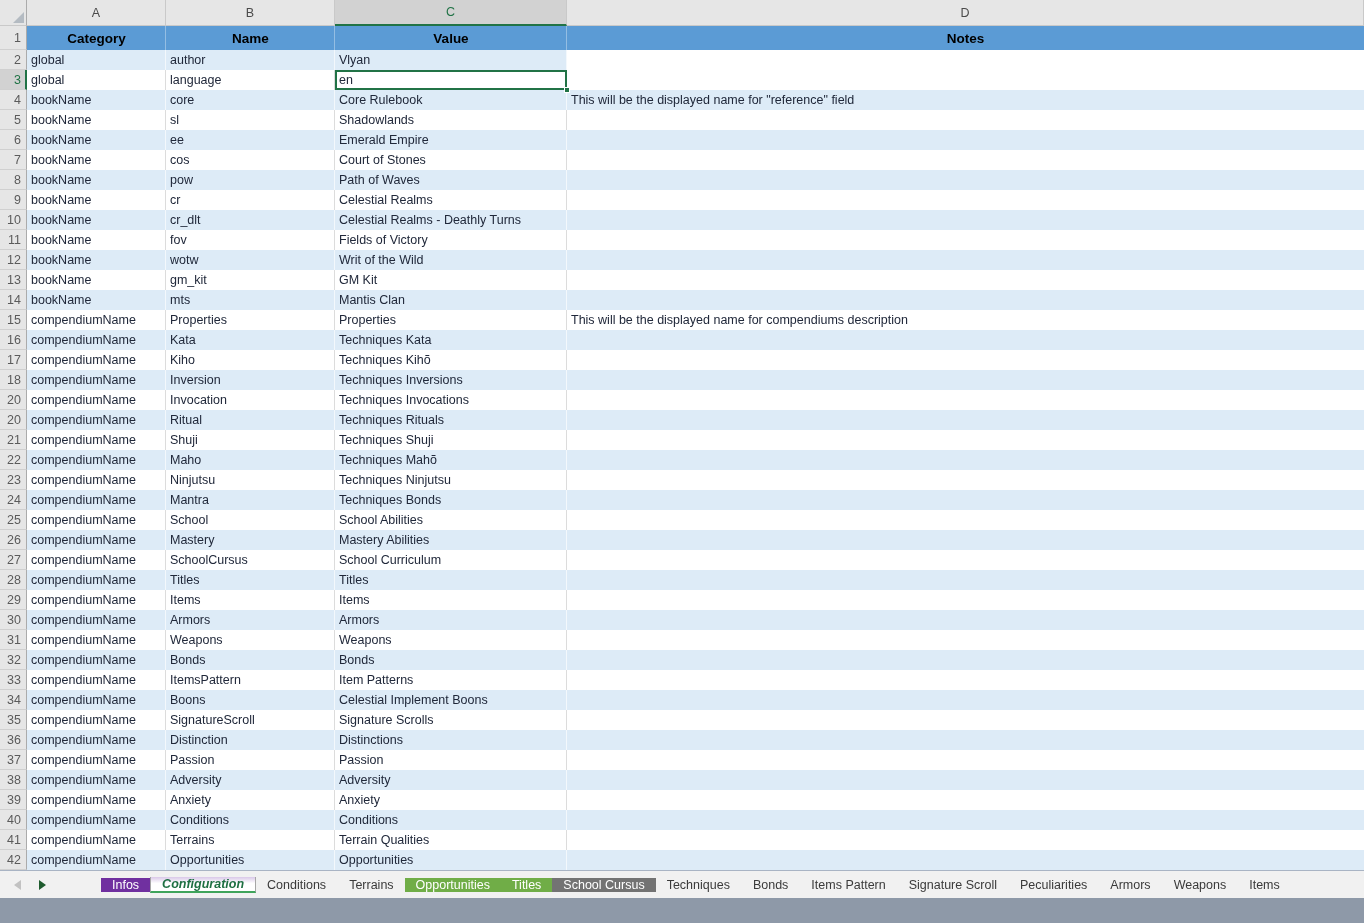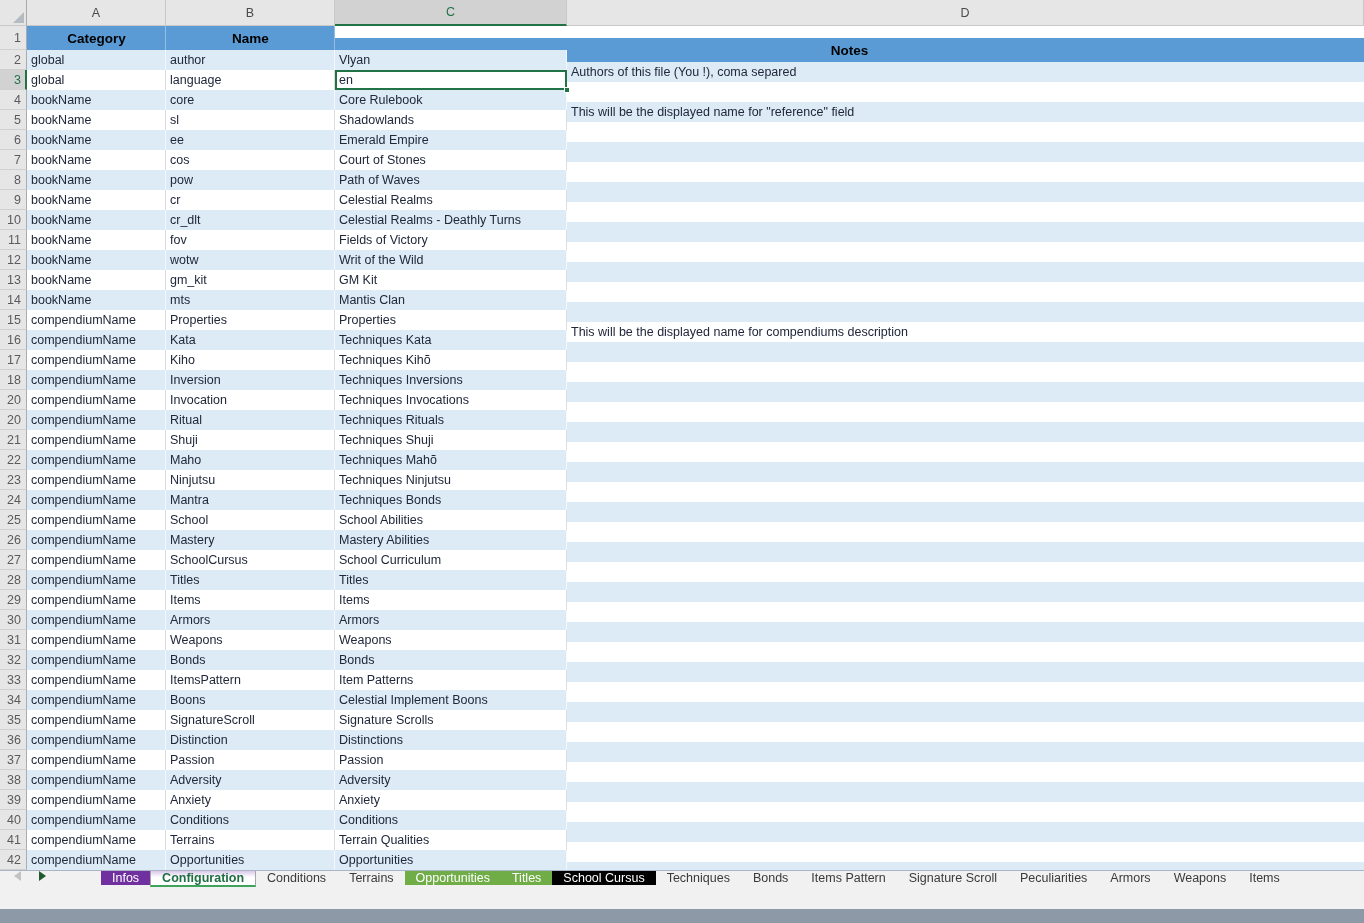--- a/index.html
+++ b/index.html
@@ -24,41 +24,41 @@
     font-size:12.5px; color:#5b5b5b; display:flex; align-items:center; justify-content:flex-end; padding-right:5px; }
   .gut.sel { background:#D2D2D2; color:var(--sel-green); border-right:2px solid var(--sel-green); padding-right:4px; }
   .c { height:100%; display:flex; align-items:center; padding:0 4px; font-size:12.5px; color:#20283a;
     white-space:nowrap; overflow:visible; }
   .cA { width:139px; flex:0 0 139px; }
   .cB { width:169px; flex:0 0 169px; }
   .cC { width:232px; flex:0 0 232px; }
   .cD { flex:1 1 auto; overflow:hidden; }
   .r.band .c { background:var(--band-fill); box-shadow:inset -1px 0 0 rgba(255,255,255,0.65); }
   .r.plain .c { background:#fff; box-shadow:inset -1px 0 0 #DCDCDC; }
-  .r .cD { box-shadow:none !important;margin-top:12px; }
+  .r .cD { box-shadow:none !important; }
   .r.hdr .c { background:var(--header-fill); color:#000000; font-weight:bold; font-size:13.5px;
     justify-content:center; box-shadow:inset -1px 0 0 rgba(255,255,255,0.35); }
   .c.active { position:relative; background:#fff !important; box-shadow:inset 0 0 0 2px var(--sel-green) !important; z-index:2; }
   .c.active .handle { position:absolute; right:-3px; bottom:-3px; width:6px; height:6px;
     background:var(--sel-green); border:1px solid #fff; }
 
   
   .tabbar { flex:1 1 auto; border-top:1px solid #A9B4C4; background:#F1F1F1;
     display:flex; flex-direction:column; }
-  .tabrow { height:38px; display:flex; align-items:flex-start; overflow:hidden; }
+  .tabrow { height:27px; display:flex; align-items:center; overflow:hidden; }
   .navzone { width:100px; flex:0 0 100px; display:flex; align-items:center; }
   .arrow { width:0; height:0; margin-left:46px; }
   .arrow.left { border-top:5px solid transparent; border-bottom:5px solid transparent; border-right:7px solid #C2C2C2; margin-left:14px; }
   .arrow.right { border-top:5px solid transparent; border-bottom:5px solid transparent; border-left:7px solid #1E5B2E; margin-left:18px; }
   .tabsep { width:1px; background:#A8A8A8; margin:5px 0; flex:0 0 1px; }
   .tab { display:flex; align-items:center; padding:0 11px; font-size:12.5px; color:#3a3a3a; white-space:nowrap; }
   .tab.purple { color:#fff; }
   .tab.green { color:#fff; }
   .tab.active { background:linear-gradient(#D9C8E8, #ffffff 45%); border:1px solid #A6A6A6; border-top:none;
-    border-bottom:2px solid #3FA45B; color:#1E6F42; font-weight:bold; }
+    border-bottom:2px solid #3FA45B; color:#1E6F42; font-weight:bold;font-style:italic; }
   .bottomband { flex:1 1 auto; background:#8E99A8; }
 </style>
 </head>
 <body>
 
 <div id="app">
 
   <div class="colheads">
     <div class="corner">
       <div class="tri"></div>
@@ -68,28 +68,28 @@
       <div class="colhead cB">B</div>
       <div class="colhead cC sel">C</div>
       <div class="colhead cD">D</div>
     </div>
 
   <div class="grid" id="grid">
       <div class="r hdr">
         <div class="gut">1</div>
         <div class="c cA">Category</div>
         <div class="c cB">Name</div>
+        <div class="c cC">Value</div>
         <div class="c cD">Notes</div>
       </div>
       <div class="r band">
         <div class="gut">2</div>
         <div class="c cA">global</div>
         <div class="c cB">author</div>
         <div class="c cC">Vlyan</div>
-        <div class="c cD">Authors of this file (You !), coma separed</div>
       </div>
       <div class="r plain">
         <div class="gut sel">3</div>
         <div class="c cA">global</div>
         <div class="c cB">language</div>
         <div class="c cC active">en<div class="handle"></div></div>
       </div>
       <div class="r band">
         <div class="gut">4</div>
         <div class="c cA">bookName</div>
@@ -373,21 +373,21 @@
       </div>
 
     <div class="tabsep"></div>
         <div class="tab purple" style="background: rgb(112, 48, 160);">Infos</div>
         <div class="tab active">Configuration</div>
         <div class="tab plain">Conditions</div>
         <div class="tabsep"></div>
         <div class="tab plain">Terrains</div>
         <div class="tab green" style="background: rgb(112, 173, 71);">Opportunities</div>
         <div class="tab green" style="background: rgb(112, 173, 71);">Titles</div>
-        <div class="tab green" style="background: #000000;">School Cursus</div>
+        <div class="tab green" style="background: #737373;">School Cursus</div>
         <div class="tab plain">Techniques</div>
         <div class="tabsep"></div>
         <div class="tab plain">Bonds</div>
         <div class="tabsep"></div>
         <div class="tab plain">Items Pattern</div>
         <div class="tabsep"></div>
         <div class="tab plain">Signature Scroll</div>
         <div class="tabsep"></div>
         <div class="tab plain">Peculiarities</div>
         <div class="tabsep"></div>

